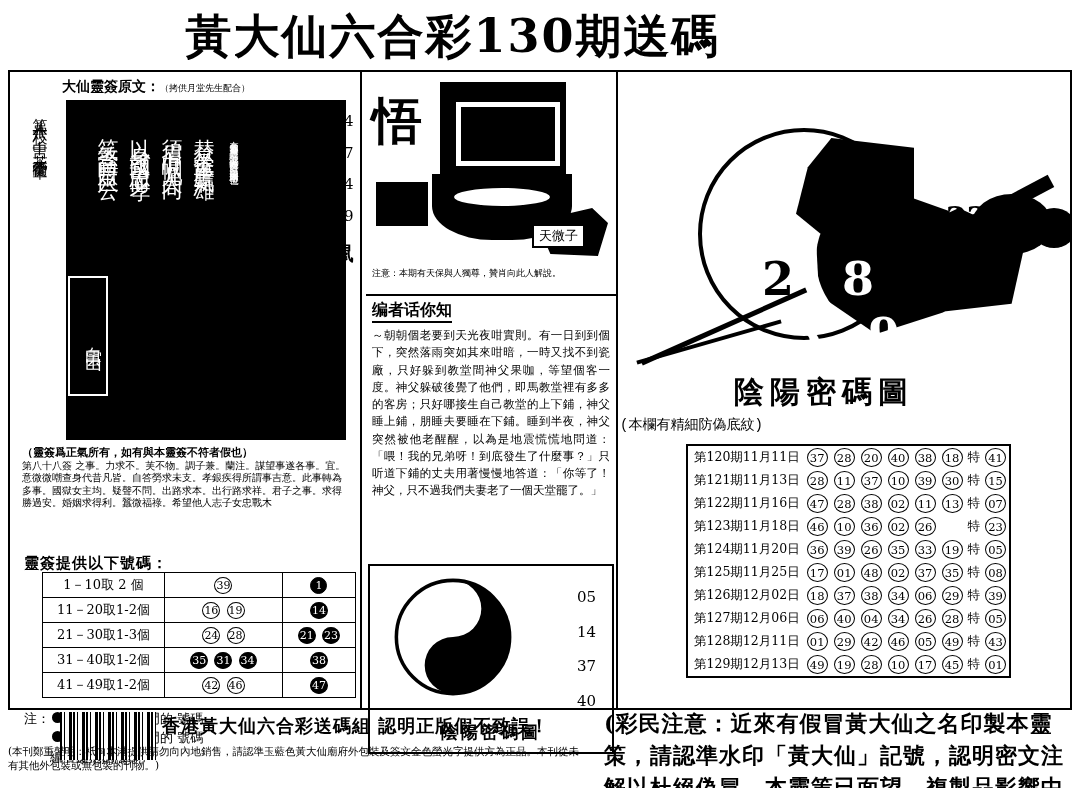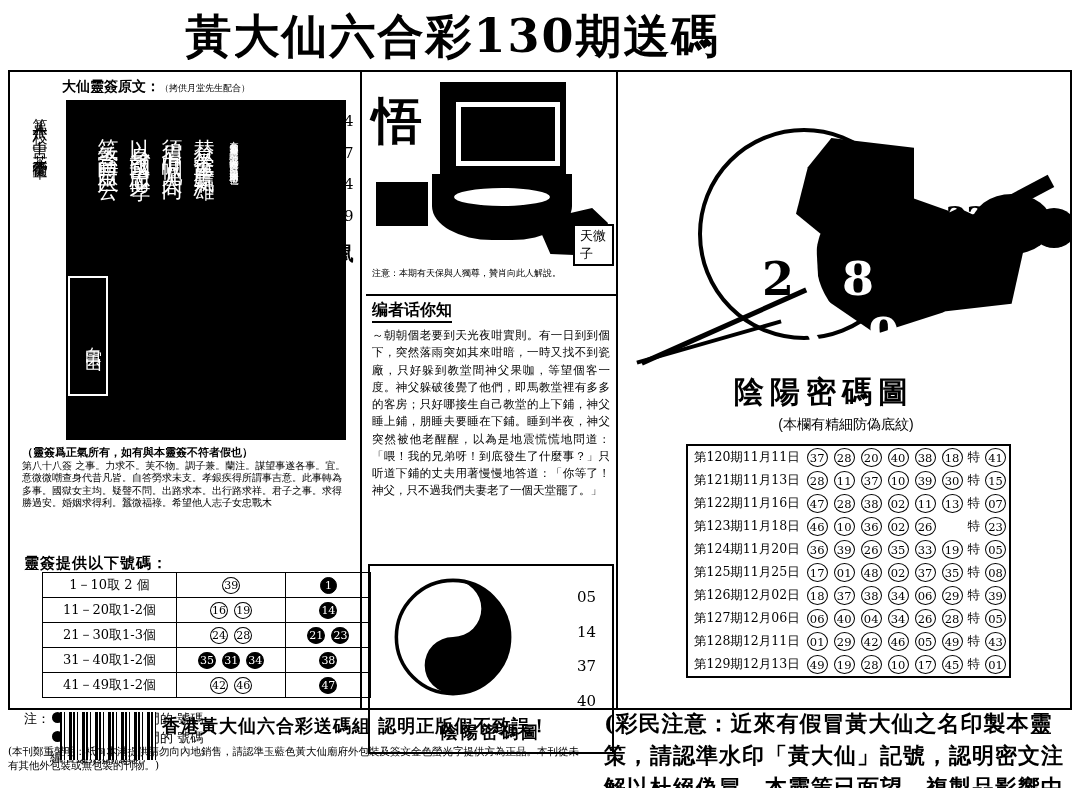--- a/index.html
+++ b/index.html
@@ -93,21 +93,21 @@
 
   table.ranges {
     position:absolute; top:500px; left:26px;
     border-collapse:collapse;
     font-family:"DejaVu Serif", serif;
     font-size:13px;
   }
   table.ranges td {
     border:1px solid #000;
     height:25px;
-    padding:0 20px;
+    padding:0 14px;
     text-align:center;
     white-space:nowrap;
   }
   table.ranges td.c1 { width:108px; text-align:center; }
   table.ranges td.c2 { width:118px; }
   table.ranges td.c3 { width:62px; }
 
   .ball {
     display:inline-block;
     min-width:17px; height:17px; line-height:16px;
@@ -157,21 +157,21 @@
   .art-box2 {
     position:absolute; top:104px; left:8px; width:52px; height:44px; background:#000;
   }
   .art-tiger {
     position:absolute; top:128px; left:168px; width:72px; height:50px; background:#000;
     clip-path:polygon(0 30%,18% 0,48% 14%,78% 4%,100% 34%,86% 100%,20% 96%);
   }
   .tag-tianweizi {
     position:absolute; top:146px; left:164px;
     border:2px solid #000; padding:1px 5px;
-    font-family:Liberation Sans, sans-serif; font-size:13px; background:#fff;margin-left:41px;
+    font-family:Liberation Sans, sans-serif; font-size:13px; background:#fff;
   }
   .mid-caption {
     position:absolute; top:196px; left:10px; width:238px;
     font-size:9px; line-height:1.3; 
     font-family:"DejaVu Serif", serif;
   }
 
   .editor-box {
     position:absolute; top:222px; left:4px; width:250px; height:260px;
     border-top:2px solid #000;
@@ -243,22 +243,22 @@
   .n3 { top:236px; left:170px; color:#fff; }
   .n9 { top:236px; left:248px; color:#fff; }
   .n22 { top:128px; left:326px; color:#000; font-size:30px; }
 
   .stamp-line {
     position:absolute; top:300px; left:114px;
     font-family:"DejaVu Serif", serif; font-weight:bold; font-size:30px;
     letter-spacing:6px;
   }
   .stamp-note {
-    position:absolute; top:344px; left:0; width:452px; text-align:center;
-    font-family:Liberation Sans, sans-serif; font-size:14px;
+    position:absolute; top:344px; left:0; width:452px; 
+    font-family:Liberation Mono, monospace; font-size:14px;
   }
 
   table.results {
     position:absolute; top:372px; left:66px;
     border-collapse:collapse;
     border:2px solid #000;
     font-family:"DejaVu Serif", serif;
     font-size:12.5px;
   }
   table.results td { padding:2px 2px; white-space:nowrap; }

